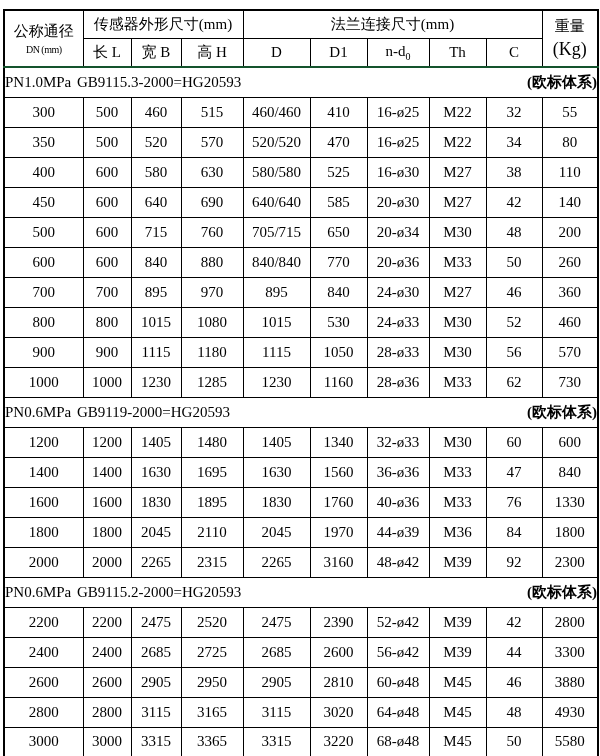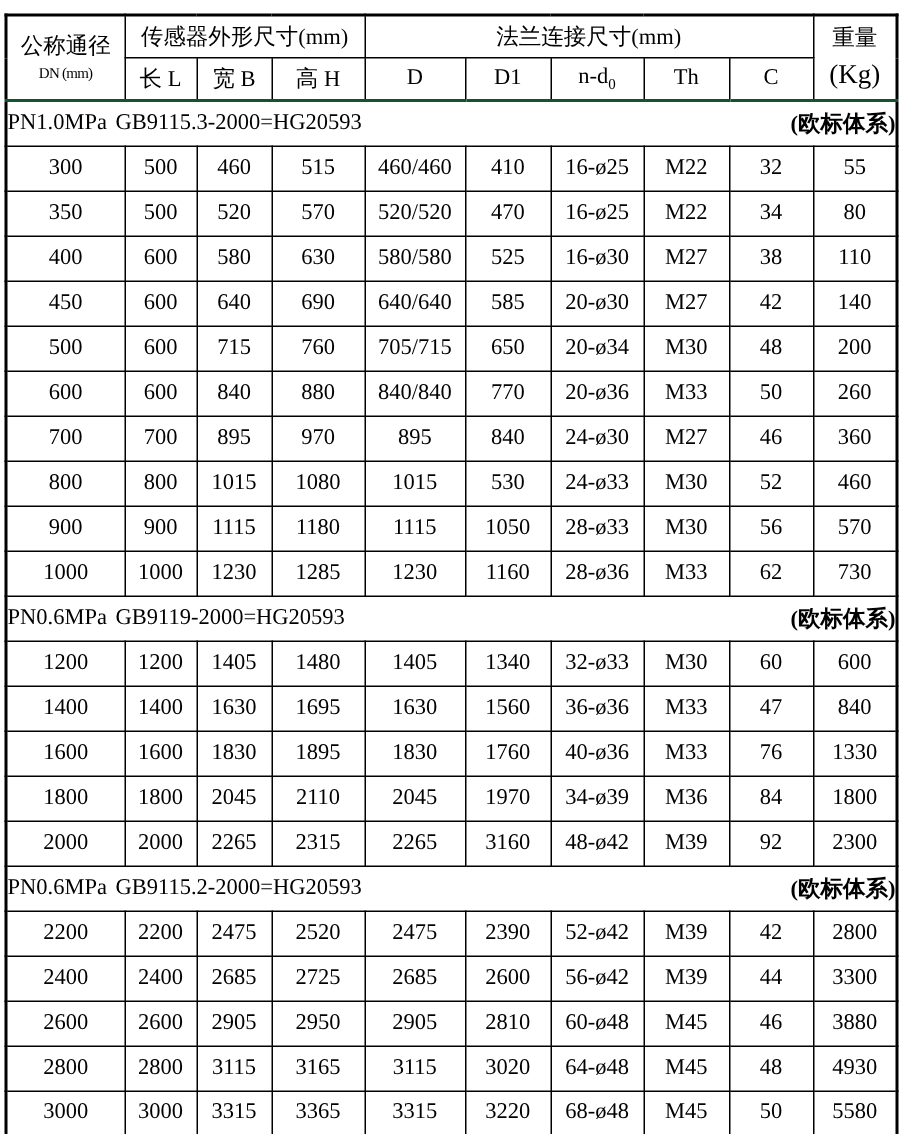--- a/index.html
+++ b/index.html
@@ -271,21 +271,21 @@
           <td>76</td>
           <td>1330</td>
         </tr>
         <tr>
           <td>1800</td>
           <td>1800</td>
           <td>2045</td>
           <td>2110</td>
           <td>2045</td>
           <td>1970</td>
-          <td>34-ø39</td>
+          <td>44-ø39</td>
           <td>M36</td>
           <td>84</td>
           <td>1800</td>
         </tr>
         <tr>
           <td>2000</td>
           <td>2000</td>
           <td>2265</td>
           <td>2315</td>
           <td>2265</td>

